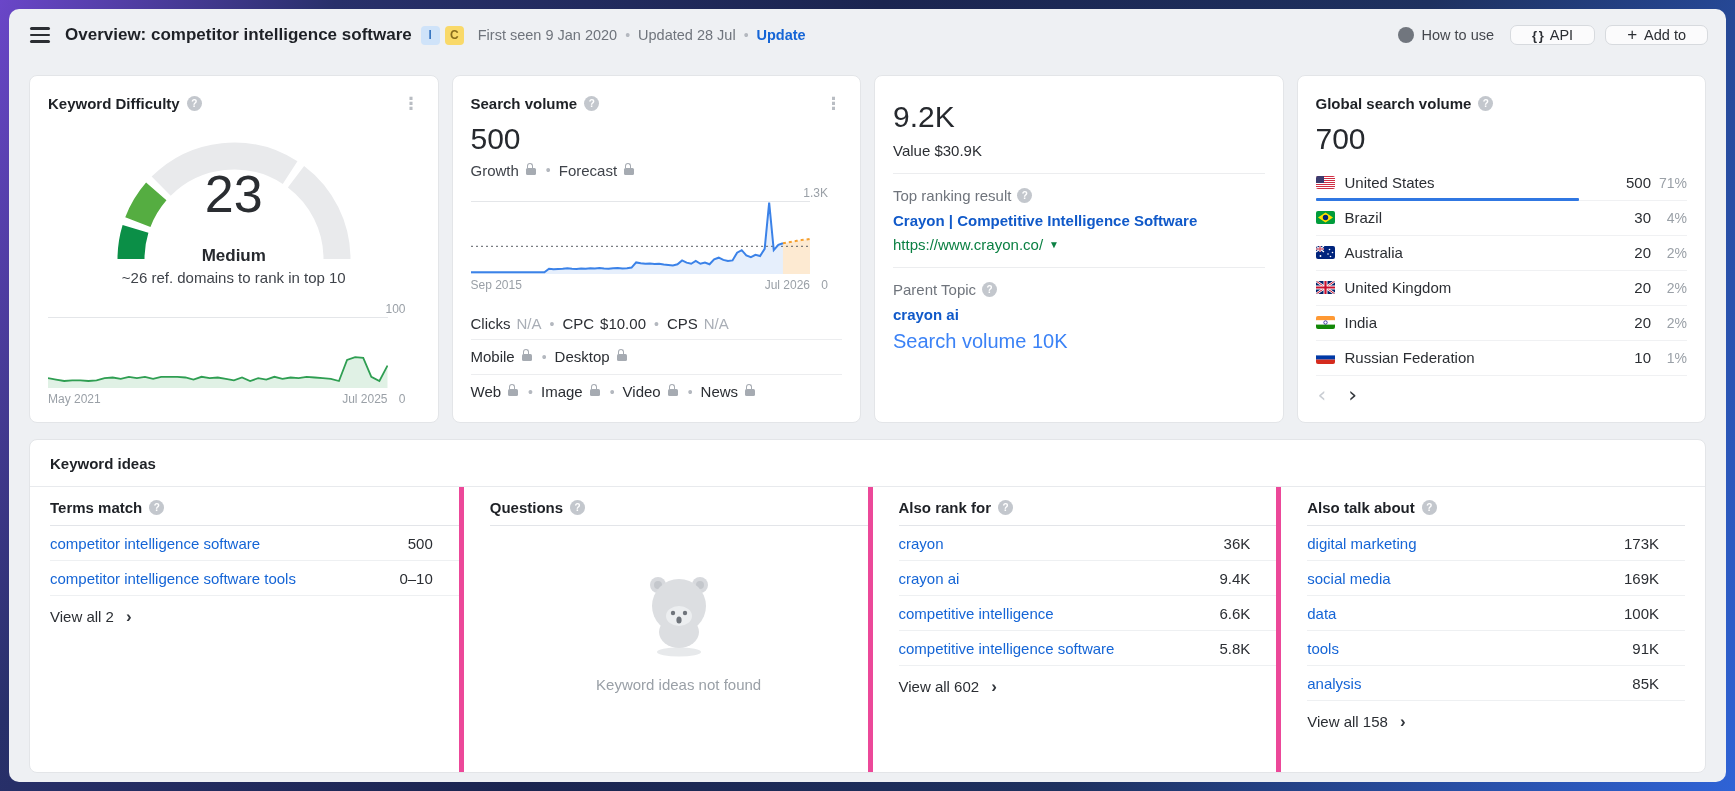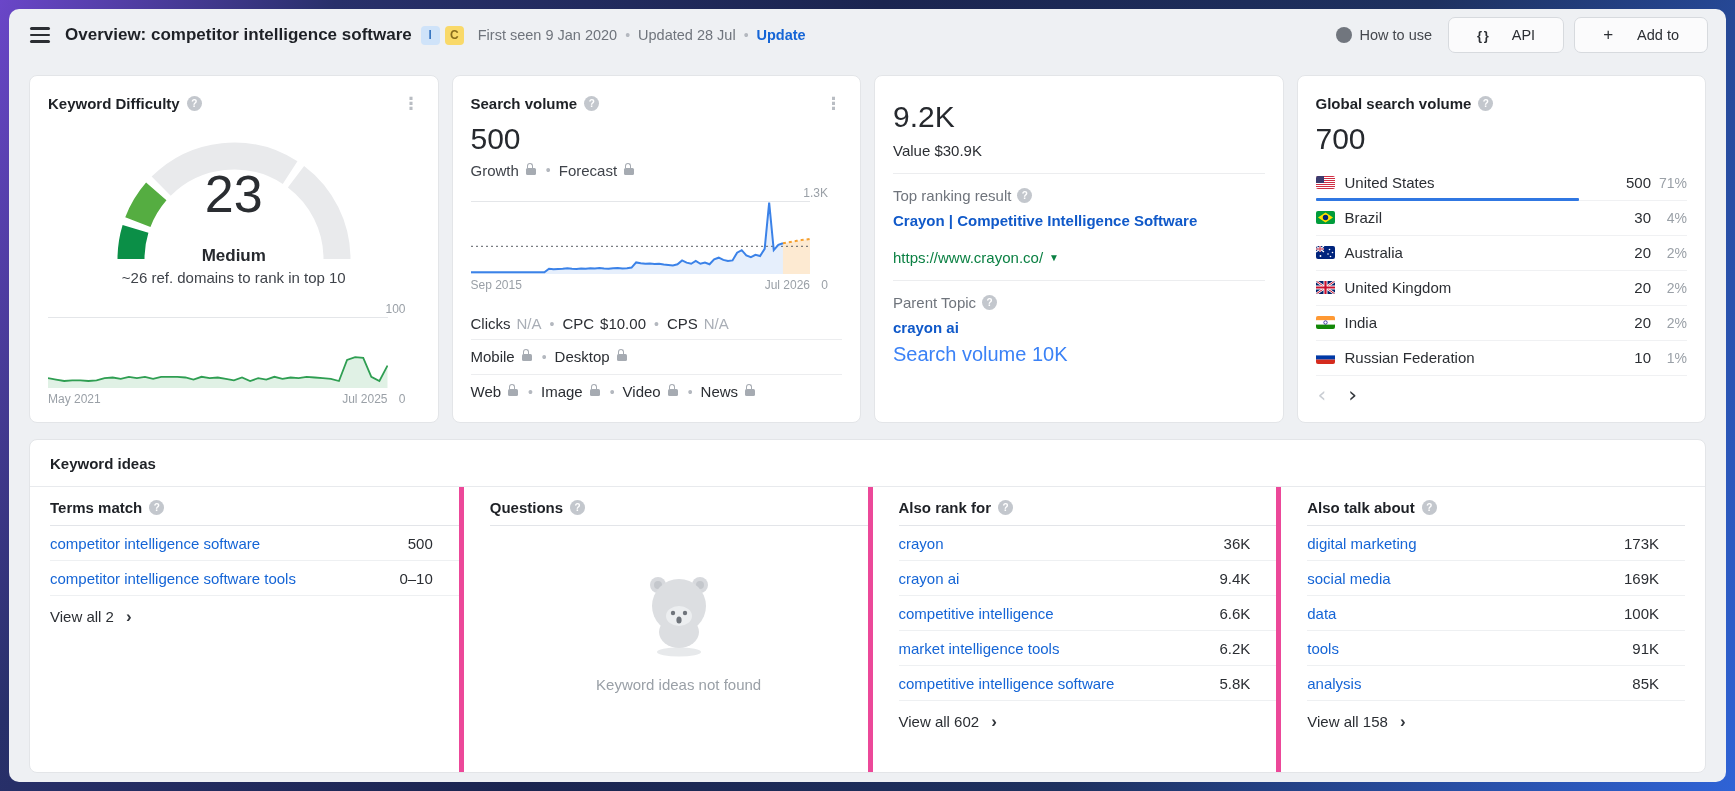--- a/index.html
+++ b/index.html
@@ -20,21 +20,21 @@
   .badge-i { background:#cfe3f9; color:#3877c2; }
   .badge-c { background:#f9d969; color:#8a6d1d; }
   .meta { font-size:14.5px; color:#6f747c; margin-left:14px; }
   .meta.m2 { margin-left:0; }
   .dot { color:#b4b8bf; margin:0 8px; font-size:14px; }
   .dot::before { content:"•"; }
   .update-link { font-size:14.5px; font-weight:700; color:#1565d6; text-decoration:none; cursor:pointer; }
   .topbar .spacer { flex:1; }
   .help-dark { width:16px; height:16px; border-radius:50%; background:#71767e; color:#fff; font-size:10.5px; font-weight:700; display:inline-flex; align-items:center; justify-content:center; margin-right:7px; }
   .howto { font-size:14.5px; color:#44474d; margin-right:16px; cursor:pointer; }
-  .tbtn { height:36px; background:#fbfbfc; border:1px solid #d7dade; border-radius:7px; font-size:14.5px; color:#2b2e33; padding:0 28px; display:inline-flex; align-items:center; gap:24px; cursor:pointer; font-family:inherit; }
+  .tbtn { height:20px; background:#fbfbfc; border:1px solid #d7dade; border-radius:7px; font-size:14.5px; color:#2b2e33; padding:0 21px; display:inline-flex; align-items:center; gap:7px; cursor:pointer; font-family:inherit; }
   .tbtn + .tbtn { margin-left:10px; }
   .braces::before { content:"{ }"; font-weight:700; letter-spacing:-1px; font-size:13px; }
   .plus::before { content:"+"; font-size:17px; font-weight:400; }
 
   
   main { padding:14px 20px 0; }
   .cards { display:grid; grid-template-columns:repeat(4,1fr); gap:13px; }
   .card { background:#fff; border:1px solid #e3e5e8; border-radius:8px; }
   .cards .card { height:348px; padding:16px 18px; display:flex; flex-direction:column; }
   .card-head { display:flex; align-items:center; height:22px; flex:none; }
@@ -73,21 +73,21 @@
   .mrow:first-child { border-top:none; height:30px; }
   .mut { color:#a9aeb6; margin-left:6px; }
   .val { margin-left:6px; }
 
   
   .tp-note { font-size:15px; color:#2b2e33; margin-top:7px; }
   .tp-div { border-top:1px solid #ecedef; margin-top:14px; }
   .sub-label { display:flex; align-items:center; font-size:15px; color:#6f747c; margin-top:13px; }
   .sub-label .help { margin-left:6px; }
   .link-bold { display:block; font-size:15px; font-weight:700; color:#1059c9; text-decoration:none; margin-top:8px; cursor:pointer; }
-  .url-row { display:flex; align-items:center; margin-top:20px; font-size:15px; color:#0b8043; cursor:pointer; }
+  .url-row { display:flex; align-items:center; margin-top:7px; font-size:15px; color:#0b8043; cursor:pointer; }
   .caret { margin-left:6px; font-size:10px; color:#0b8043; }
   .caret::before { content:"▼"; }
   .tp-vol { font-size:20px; color:#3b82f6; margin-top:7px; }
 
   
   .country-list { margin-top:9px; }
   .crow { position:relative; display:flex; align-items:center; height:35px; border-bottom:1px solid #f0f1f3; font-size:15px; color:#2b2e33; }
   .crow .flag { width:19px; height:13px; border-radius:2px; overflow:hidden; flex:none; margin-right:10px; box-shadow:0 0 0 1px rgba(0,0,0,.08) inset; }
   .crow .flag svg { display:block; }
   .crow .cname { flex:1; }
@@ -440,24 +440,20 @@
               </div>
               <div class="krow">
                 <a>crayon ai</a>
                 <span class="kvol">9.4K</span>
               </div>
               <div class="krow">
                 <a>competitive intelligence</a>
                 <span class="kvol">6.6K</span>
               </div>
               <div class="krow">
-                <a>market intelligence tools</a>
-                <span class="kvol">6.2K</span>
-              </div>
-              <div class="krow">
                 <a>competitive intelligence software</a>
                 <span class="kvol">5.8K</span>
               </div>
             </div>
           <div class="view-all">
             <span>View all 602</span>
               <span class="chev"></span>
           </div>
         </div>
 

